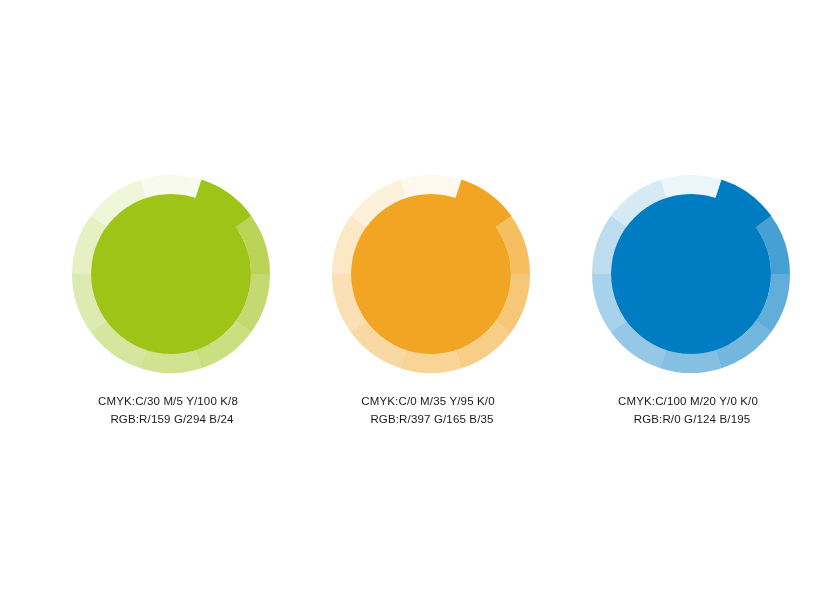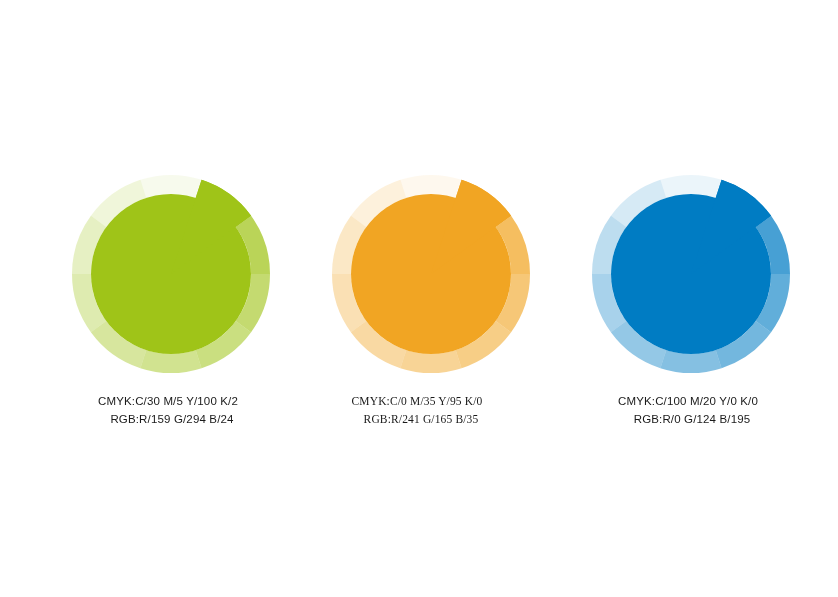--- a/index.html
+++ b/index.html
@@ -77,25 +77,25 @@
           <path d="M 20.907317556880216 159.19073997695486 A 99 99 0 0 1 2 101.00000000000001 L 21 101.00000000000001 A 80 80 0 0 0 36.27864045000422 148.02282018339787 Z" fill="#007cc3" fill-opacity="0.34"></path>
           <path d="M 2 101.00000000000001 A 99 99 0 0 1 20.907317556880187 42.80926002304517 L 36.27864045000419 53.97717981660216 A 80 80 0 0 0 21 101.00000000000001 Z" fill="#007cc3" fill-opacity="0.26"></path>
           <path d="M 20.907317556880187 42.80926002304517 A 99 99 0 0 1 70.40731755688019 6.845404886779804 L 76.27864045000419 24.915478696387723 A 80 80 0 0 0 36.27864045000419 53.97717981660216 Z" fill="#007cc3" fill-opacity="0.16"></path>
           <circle cx="101" cy="101" r="80" fill="#007cc3"></circle>
           <path d="M 131.5926824431198 6.845404886779804 A 99 99 0 0 1 181.0926824431198 42.80926002304516 L 101 101 A 0 0 0 0 0 101 101 Z" fill="#007cc3"></path>
         </svg>
       </div>
     </div>
   <div class="swatch-group" id="captions">
       <div class="caption" style="left: 21px; top: 393px; width: 300px;">
-        <span class="line cmyk">CMYK:C/30  M/5  Y/100  K/2</span>
+        <span class="line cmyk">CMYK:C/30  M/5  Y/100  K/8</span>
         <span class="line rgb">RGB:R/159  G/294  B/24</span>
       </div>
-      <div class="caption" style="left: 270px; top: 393px; width: 300px; font-family: Liberation Serif, serif;">
+      <div class="caption" style="left: 281px; top: 393px; width: 300px;">
         <span class="line cmyk">CMYK:C/0  M/35  Y/95  K/0</span>
-        <span class="line rgb">RGB:R/241  G/165  B/35</span>
+        <span class="line rgb">RGB:R/397  G/165  B/35</span>
       </div>
       <div class="caption" style="left: 541px; top: 393px; width: 300px;">
         <span class="line cmyk">CMYK:C/100  M/20  Y/0  K/0</span>
         <span class="line rgb">RGB:R/0  G/124  B/195</span>
       </div>
     </div>
 </div>
 
 </body></html>

